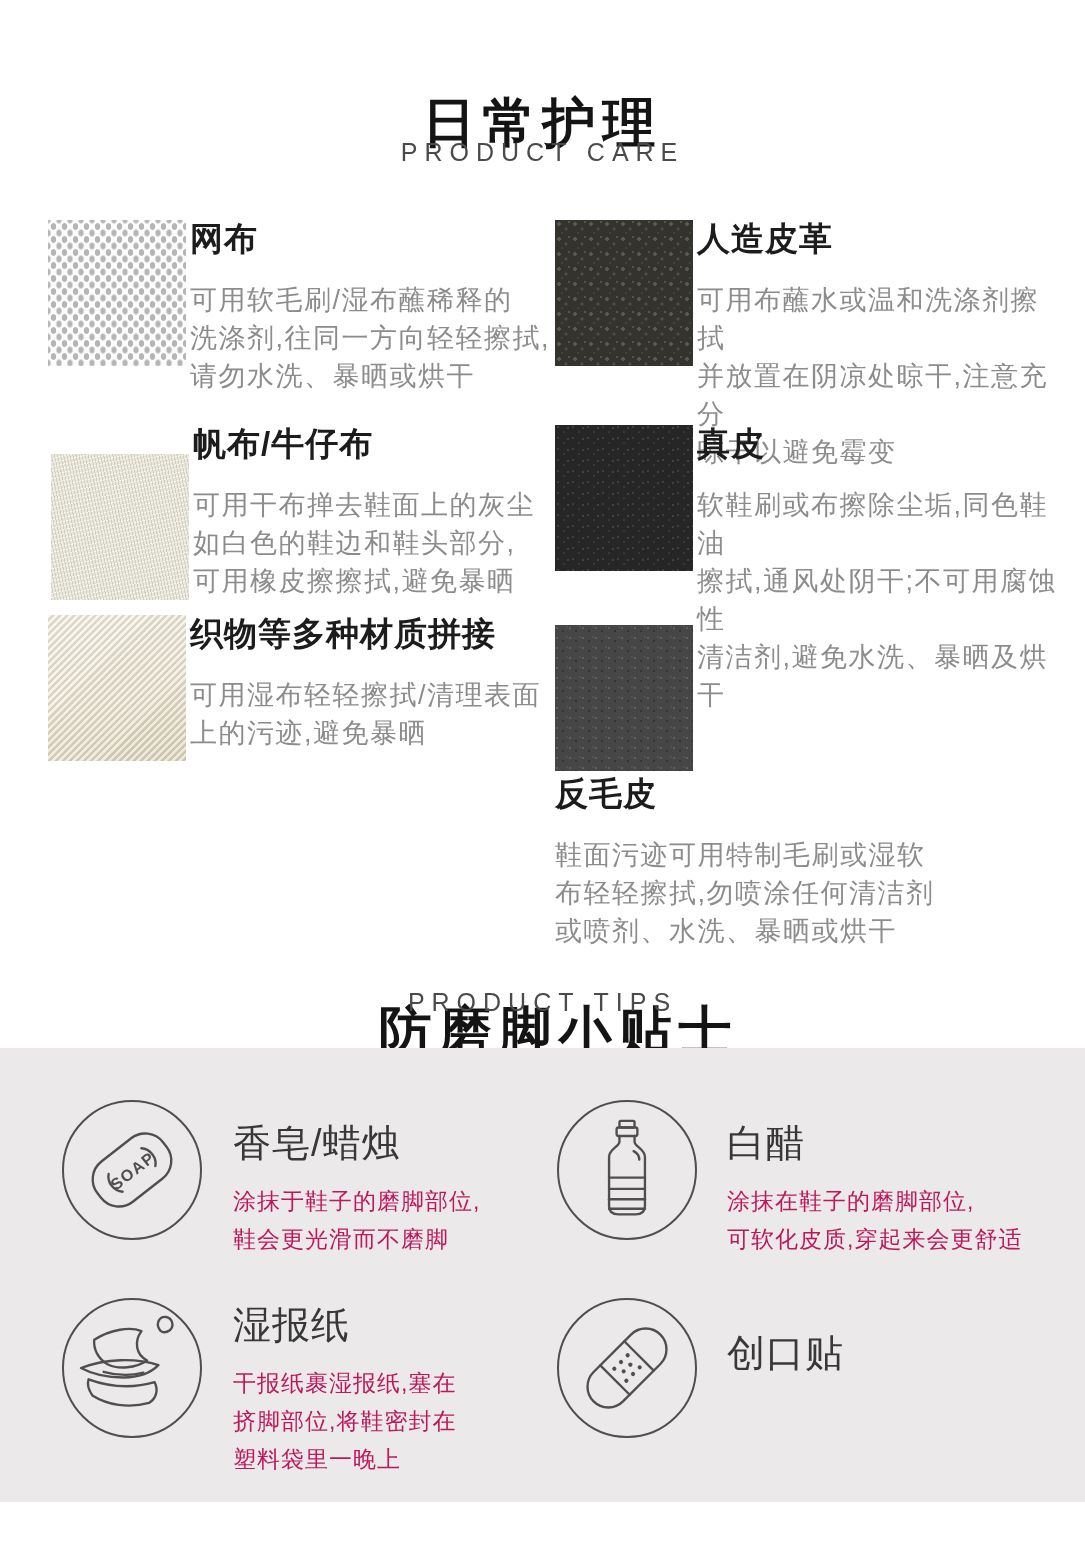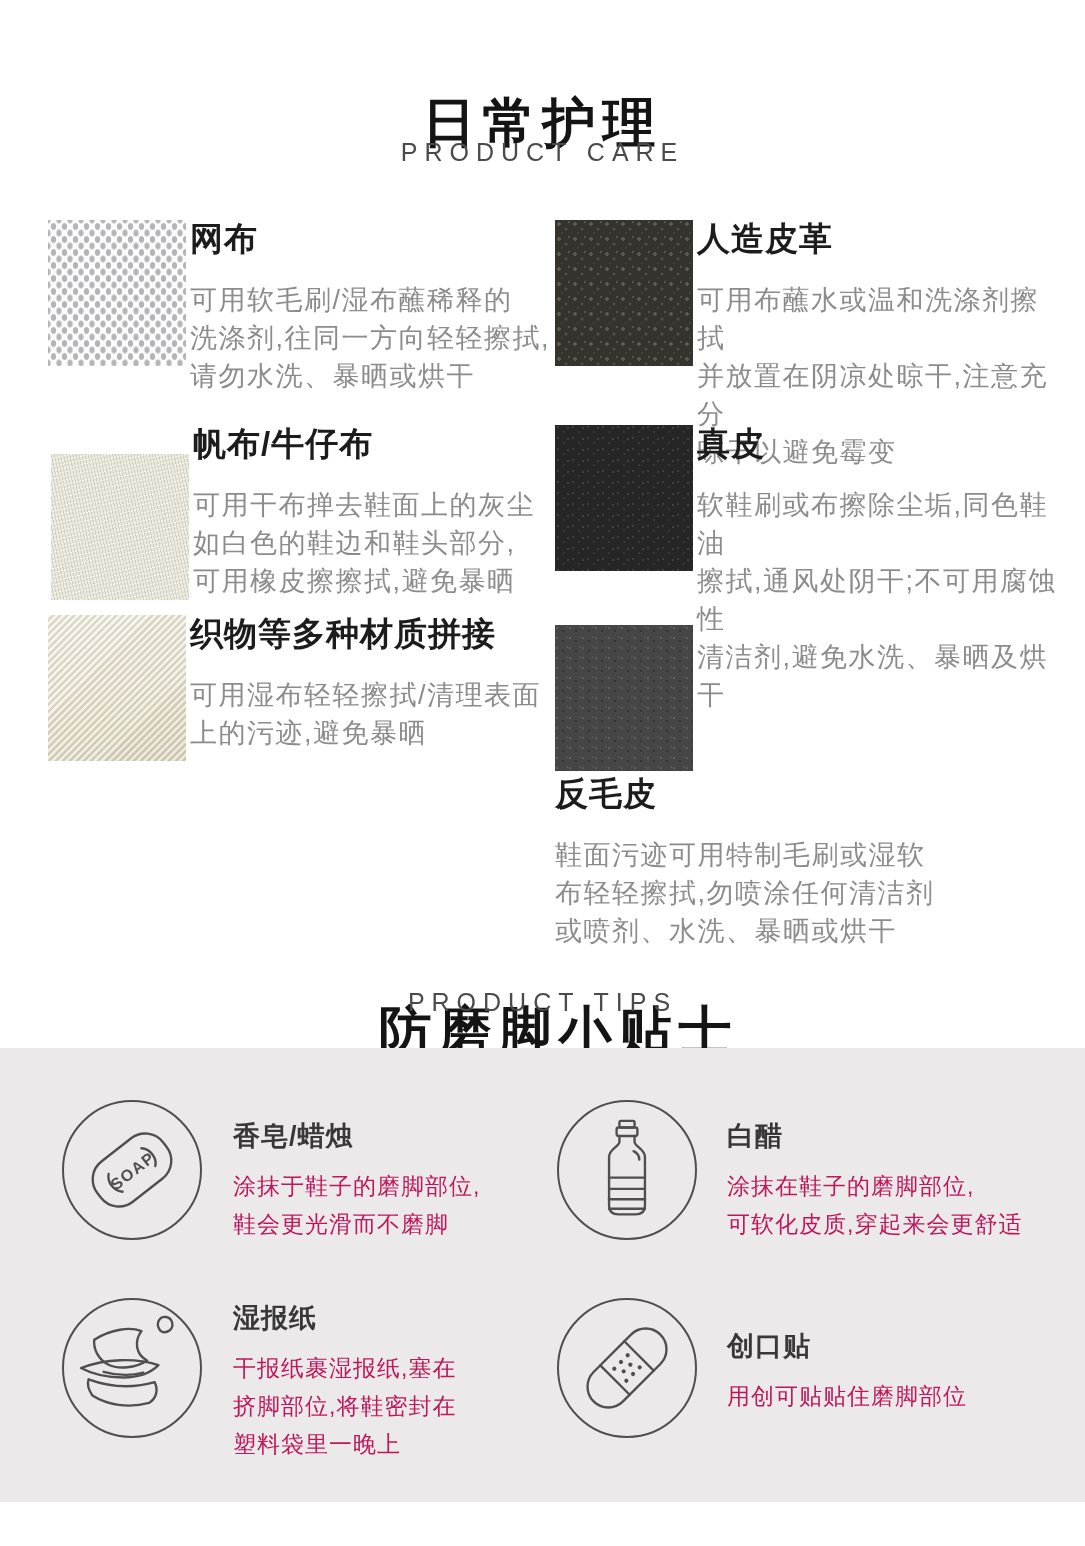--- a/index.html
+++ b/index.html
@@ -97,21 +97,21 @@
   .tip-circle svg{width:100%;height:100%;display:block;}
   .pos-c0{left:62px;top:1100px;}
   .pos-c1{left:557px;top:1100px;}
   .pos-c2{left:62px;top:1298px;}
   .pos-c3{left:557px;top:1298px;}
   .tip-text{position:absolute;width:330px;}
   .pos-t0{left:233px;top:1118px;}
   .pos-t1{left:727px;top:1118px;}
   .pos-t2{left:233px;top:1300px;}
   .pos-t3{left:727px;top:1328px;}
-  .t-title{font-size:27px;font-weight:700;color:#383838;letter-spacing:1px;}
+  .t-title{font-size:38px;font-weight:400;color:#383838;letter-spacing:1px;}
   .t-desc{margin-top:13px;font-size:23px;line-height:38px;color:#be185d;white-space:pre-line;letter-spacing:1px;}
 
   .line-icon{fill:none;stroke:#4f4f4f;stroke-width:2.5;stroke-linecap:round;stroke-linejoin:round;}
 </style>
 </head>
 <body>
 
 <div class="page">
 
   <h1 class="sec-title" id="care-title">日常护理</h1>
@@ -249,16 +249,15 @@
             <circle cx="77" cy="72" r="2.2"></circle>
           <circle cx="62" cy="81" r="2.2"></circle>
             <circle cx="72" cy="81" r="2.2"></circle>
             <circle cx="82" cy="81" r="2.2"></circle>
         </g>
       </g>
     </svg>
   </div>
   <div class="tip-text pos-t3">
     <div class="t-title">创口贴</div>
-    <div class="t-desc">用创可贴贴住磨脚部位</div>
   </div>
 
 </div>
 
 </body></html>

